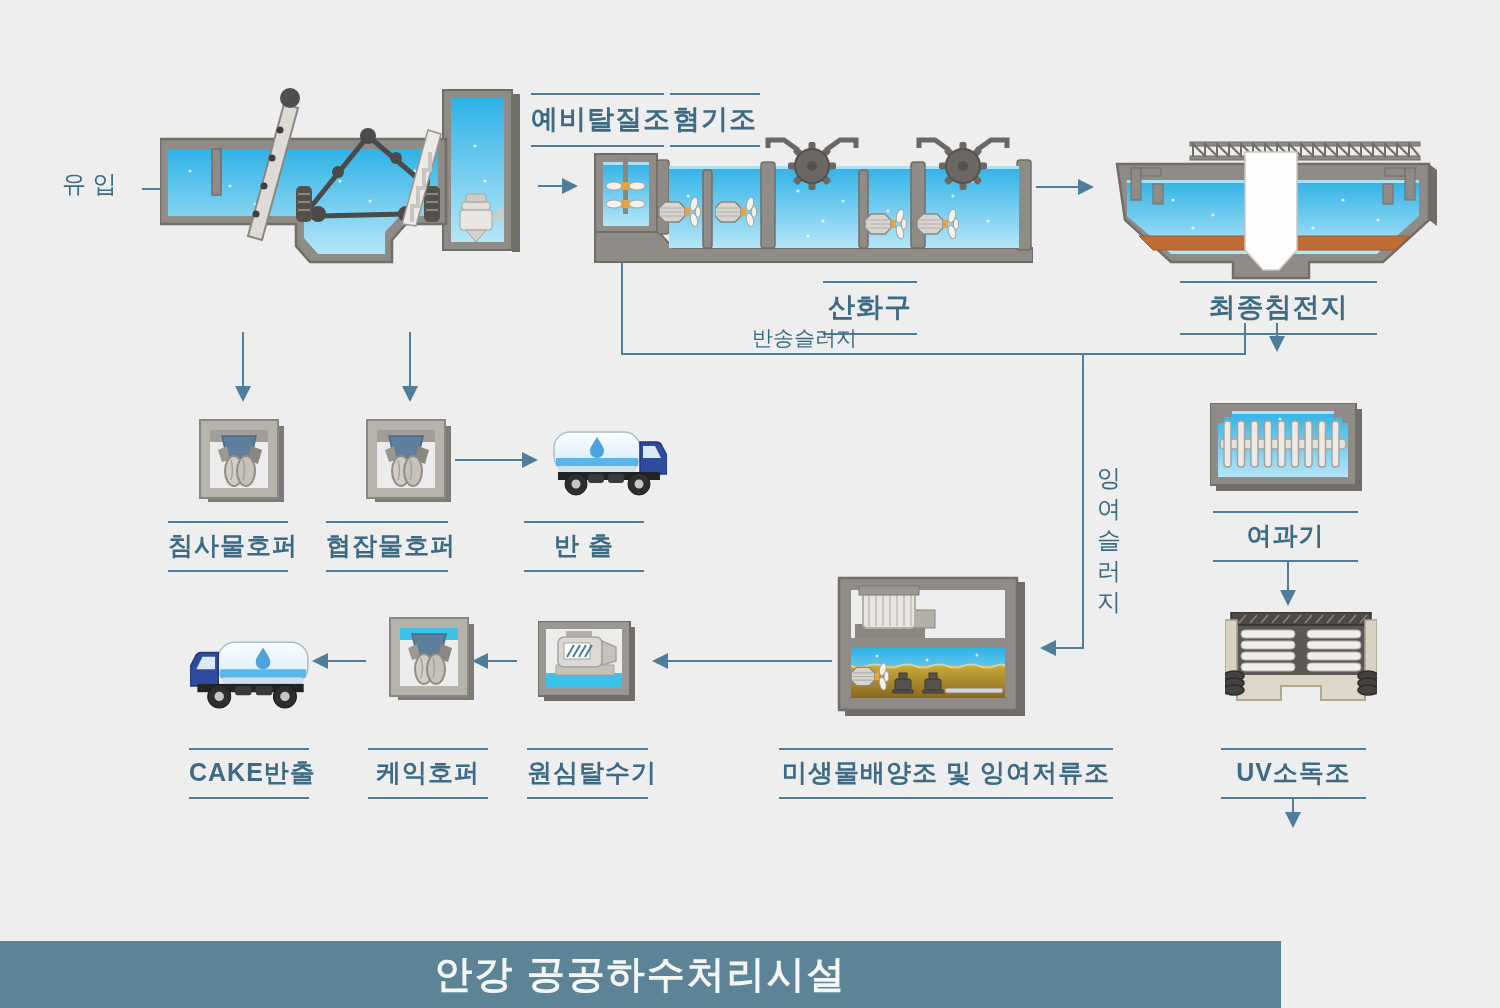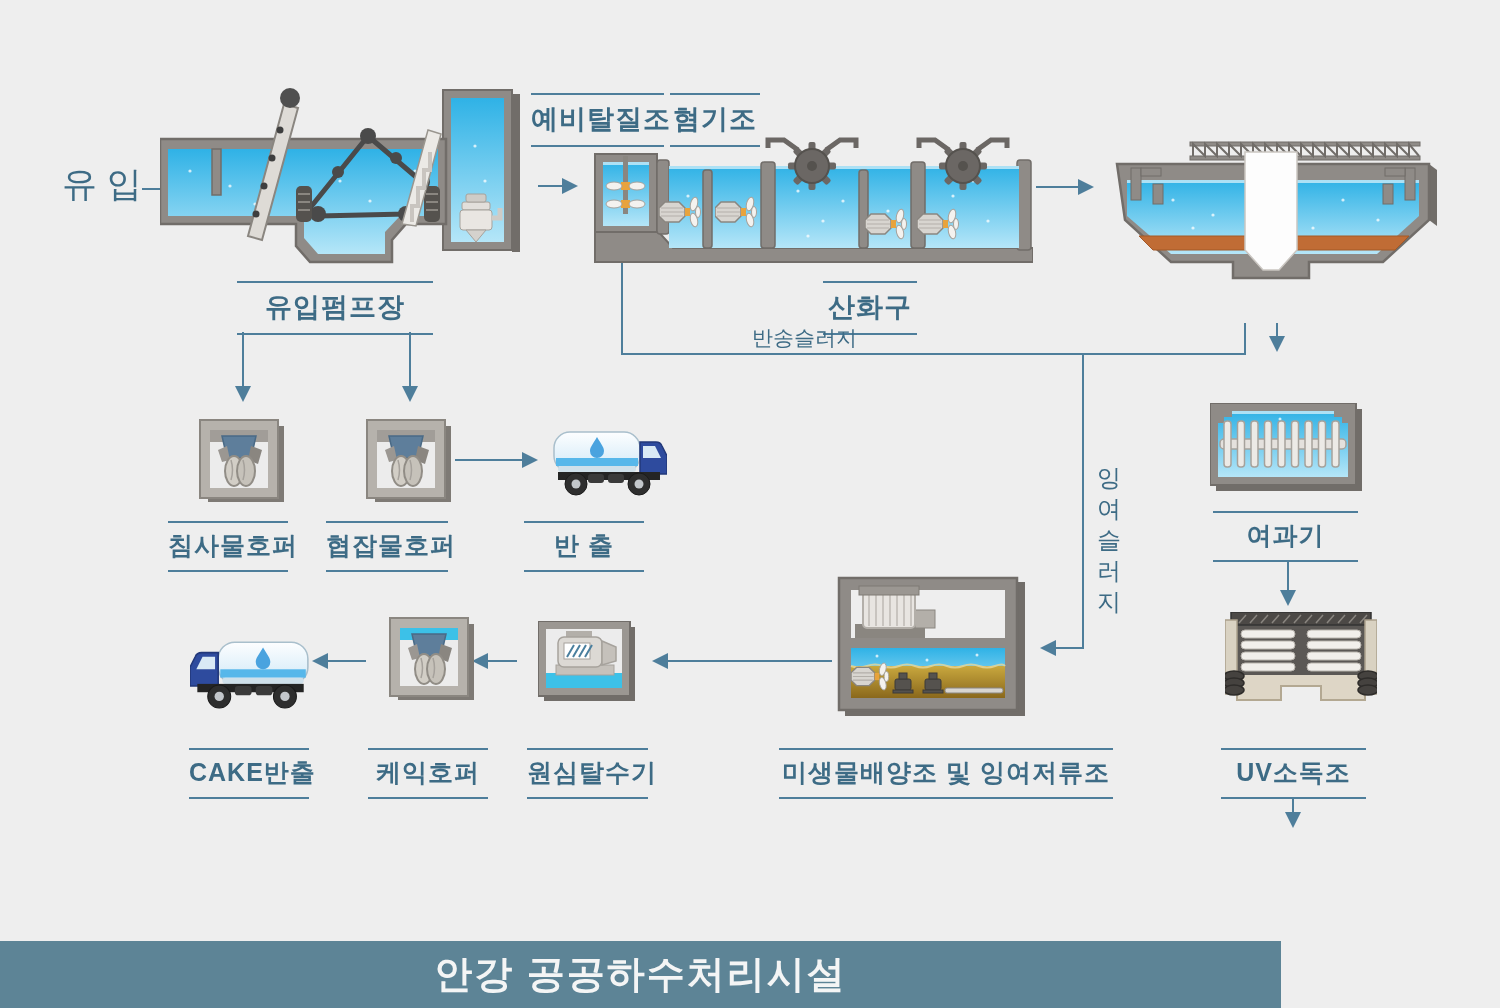--- a/index.html
+++ b/index.html
@@ -355,27 +355,27 @@
   <svg class="struct" style="left:388px;top:614px;--hopper-top:#3cc1e8" width="90" height="90" viewBox="0 0 90 90">
     <use href="#sym-hopper" width="90" height="90"></use>
   </svg>
 
   <svg class="struct" style="left:190px;top:638px" width="120" height="73" viewBox="0 0 115 70">
     <g transform="translate(115,0) scale(-1,1)">
       <use href="#sym-truck" width="115" height="70"></use>
     </g>
   </svg>
 
-  <div class="ann" style="left:62px;top:161px;font-size:35px">유 입</div>
+  <div class="ann" style="left:62px;top:168px;font-size:24px">유 입</div>
 
   <div class="lbl big" style="left:531px;top:93px;width:133px">예비탈질조</div>
   <div class="lbl big" style="left:670px;top:93px;width:90px">혐기조</div>
 
-  <div class="lbl big" style="left:237px;top:281px;width:196px">유입펌프장</div>
   <div class="lbl big" style="left:823px;top:281px;width:94px">산화구</div>
+  <div class="lbl big" style="left:1180px;top:281px;width:197px">최종침전지</div>
 
   <div class="ann" style="left:752px;top:324px">반송슬러지</div>
   <div class="ann vertical" style="left:1093px;top:450px">잉여슬러지</div>
 
   <div class="lbl" style="left:168px;top:521px;width:120px">침사물호퍼</div>
   <div class="lbl" style="left:326px;top:521px;width:122px">협잡물호퍼</div>
   <div class="lbl" style="left:524px;top:521px;width:120px">반 출</div>
   <div class="lbl" style="left:1213px;top:511px;width:145px">여과기</div>
 
   <div class="lbl" style="left:368px;top:748px;width:120px">케익호퍼</div>

